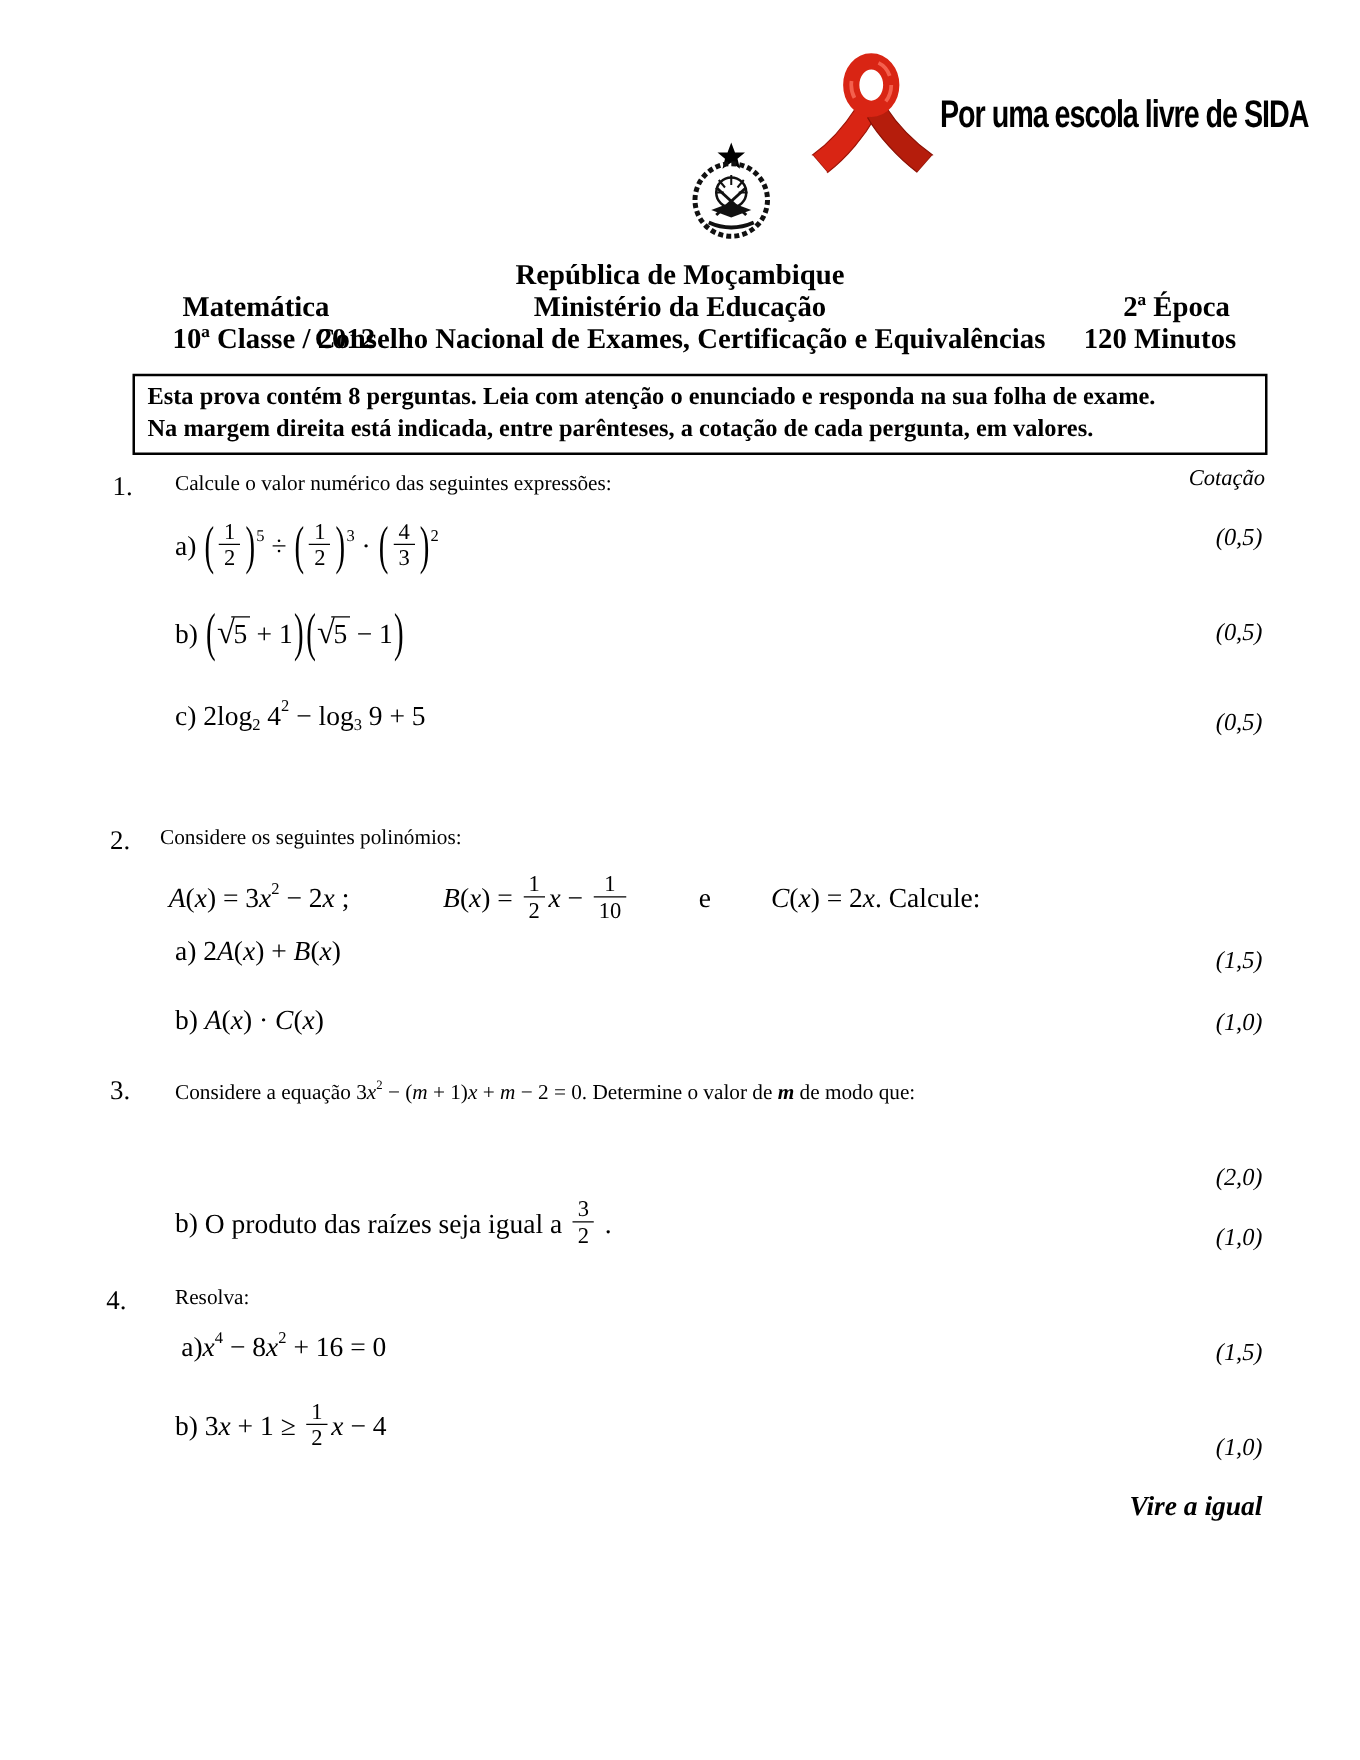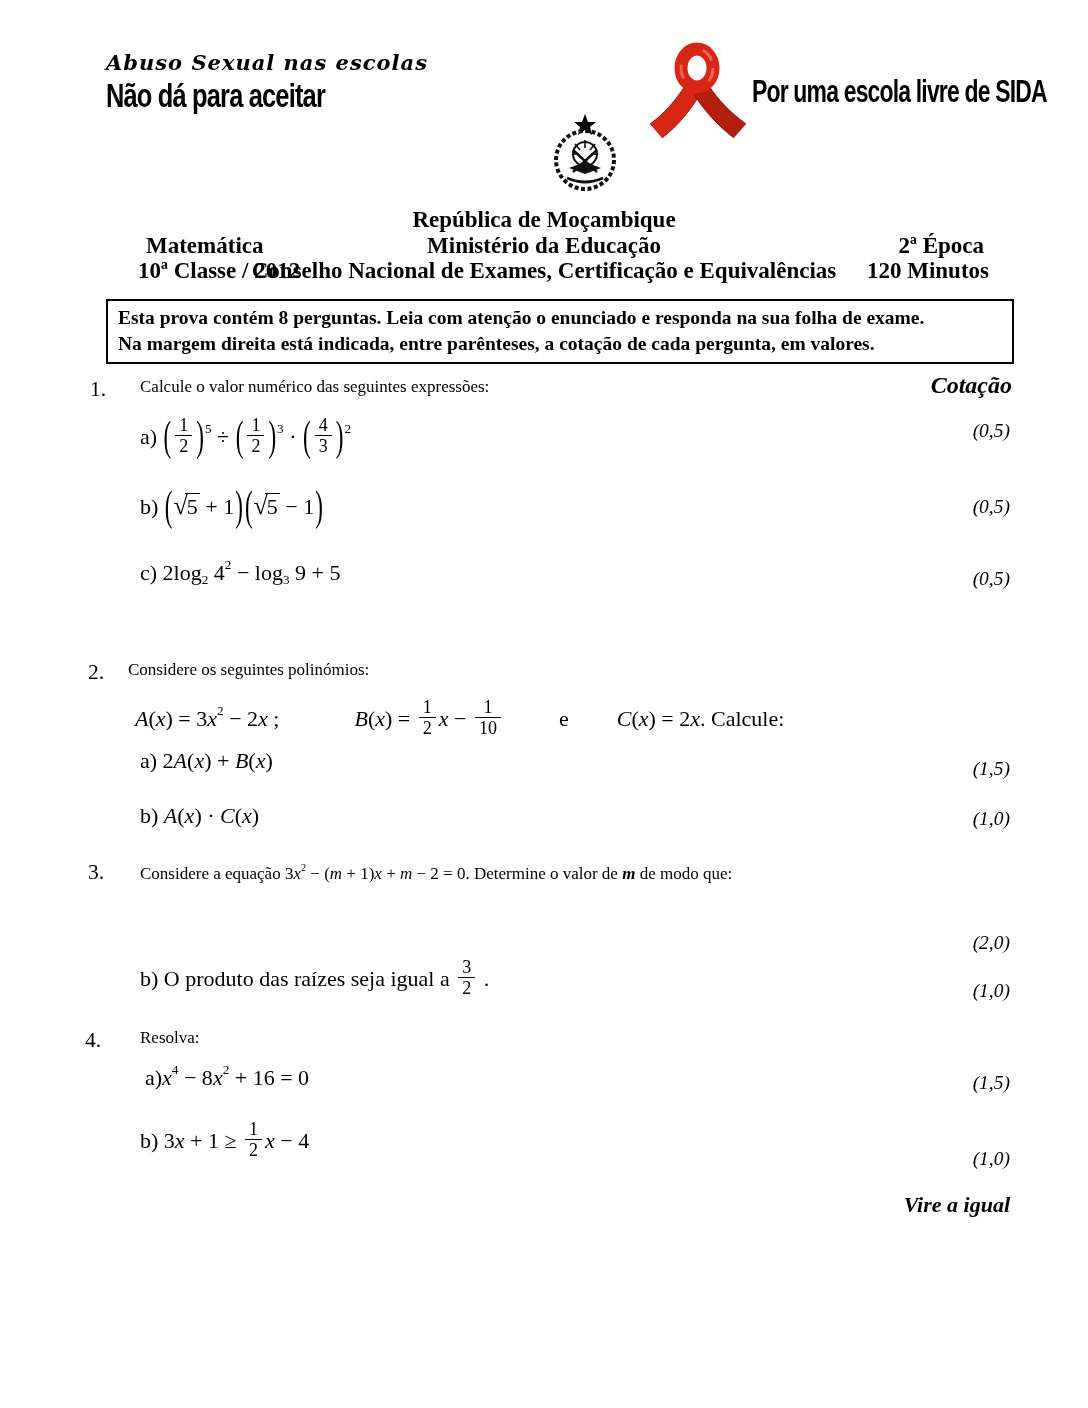--- a/index.html
+++ b/index.html
@@ -35,21 +35,21 @@
   .instr{
     position:absolute;left:106px;top:299px;width:884px;
     border:2px solid #000;padding:4px 10px 6px 10px;
     font-weight:bold;font-size:19.5px;line-height:1.32;
   }
   
   .abs{position:absolute;white-space:nowrap;}
   .qnum{font-size:21.5px;}
   .qtext{font-size:17px;}
   .pts{font-style:italic;font-size:19.5px;}
-  .cot-hdr{font-style:italic;font-weight:bold;font-size:24px;}
+  .cot-hdr{font-style:italic;font-weight:normal;font-size:18px;}
   .formula{font-size:22px;}
   .mi{font-style:italic;}
   .mbi{font-style:italic;font-weight:bold;}
   .formula sup,.qtext sup{font-size:0.6em;vertical-align:baseline;position:relative;top:-0.8em;}
   .formula sub{font-size:0.6em;vertical-align:baseline;position:relative;top:0.28em;}
   .frac{
     display:inline-flex;flex-direction:column;text-align:center;
     vertical-align:middle;font-size:0.82em;line-height:1.12;
     margin:0 3px;position:relative;top:-3px;
   }
@@ -65,24 +65,20 @@
     display:inline-block;border-top:1.7px solid #000;
     margin-left:-3px;padding:0 2px;line-height:1.15;
   }
   .footer-note{font-weight:bold;font-style:italic;font-size:22px;}
 </style>
 </head>
 <body>
 
 <div class="page">
 
-  <div class="campaign">
-    <div class="script">Abuso Sexual nas escolas</div>
-    <div><span class="condensed">Não dá para aceitar</span></div>
-  </div>
 
   <div class="ribbon-wrap">
     <svg viewBox="0 0 118 100" width="118" height="100">
       <path d="M47 44 C38 58 26 72 12 82 L24 96 C40 84 54 66 62 52" fill="#d92514" stroke="#9e1508" stroke-width="1"></path>
       <path d="M71 44 C80 58 94 72 108 82 L96 96 C80 84 64 66 56 52" fill="#b51d0c" stroke="#8a1105" stroke-width="1"></path>
       <ellipse cx="59" cy="26" rx="16" ry="19" fill="none" stroke="#d92514" stroke-width="13"></ellipse>
       <ellipse cx="59" cy="26" rx="16" ry="19" fill="none" stroke="#f4604e" stroke-width="3" stroke-dasharray="14 30"></ellipse>
       <path d="M12 82 L24 96 L8 96 Z" fill="#fff"></path>
       <path d="M108 82 L112 98 L94 98 Z" fill="#fff"></path>
     </svg>

